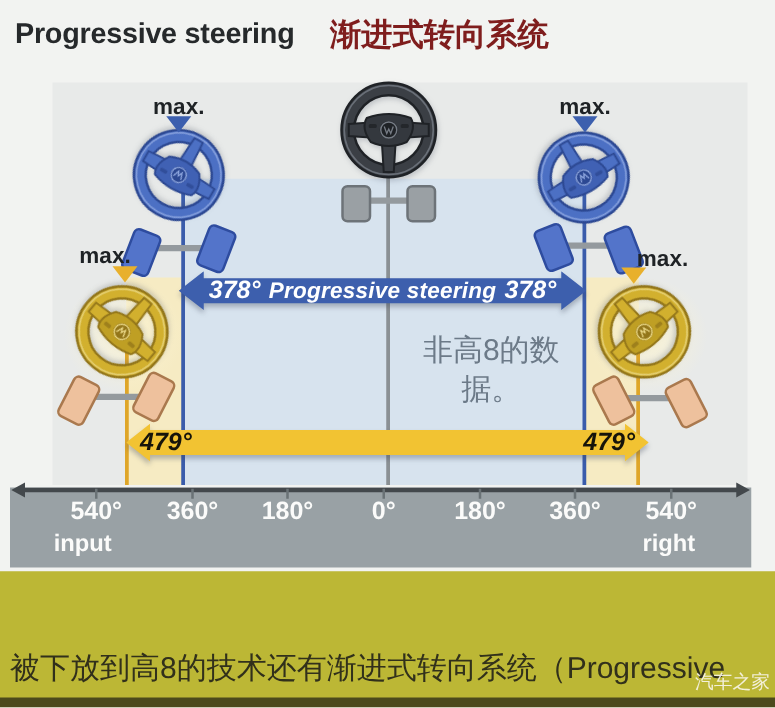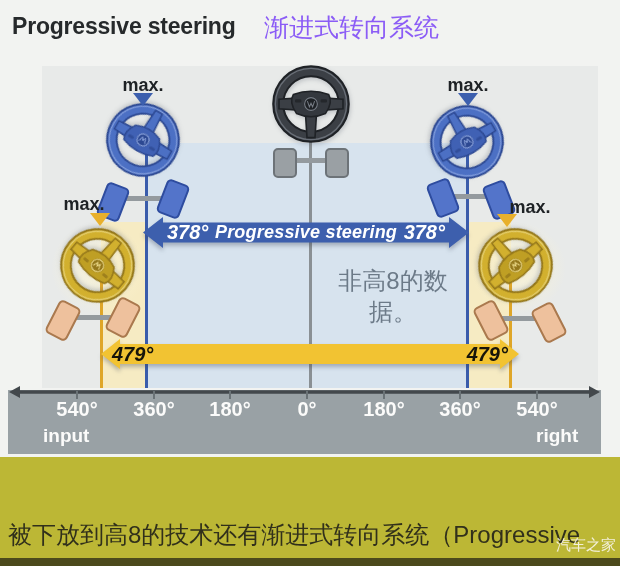--- a/index.html
+++ b/index.html
@@ -2,21 +2,21 @@
 <html><head>
 <meta charset="utf-8">
 <style>
   html,body{margin:0;padding:0;}
   body{font-family:"Liberation Sans","DejaVu Sans",sans-serif;background:#ddd;}
   #stage{position:relative;width:620px;height:566px;background:#f2f3f1;overflow:hidden;}
   .abs{position:absolute;}
 
   
   .title-en{left:12px;top:13px;font-size:23px;font-weight:bold;color:#26292b;letter-spacing:-0.2px;}
-  .title-zh{left:264px;top:11px;font-size:25px;font-weight:normal;color:#8b5cf6;}
+  .title-zh{left:264px;top:11px;font-size:25px;font-weight:bold;color:#7f1d1d;}
 
   
   .panel{left:42px;top:66px;width:556px;height:322px;background:#e8eae9;}
   .blue-panel{left:146px;top:143px;width:322px;height:245px;background:#d7e3ee;}
   .band{background:#f6ebc3;top:222px;height:166px;}
   .band-l{left:101px;width:45px;}
   .band-r{left:468px;width:43px;}
   .halo{width:96px;height:92px;border-radius:50%;
         background:radial-gradient(closest-side,rgba(250,243,211,0.95),rgba(250,243,211,0));}
 
@@ -195,21 +195,21 @@
   <div class="abs tick" style="left:459px;"></div>
   <div class="abs tick" style="left:536px;"></div>
   <div class="abs tick-label" style="left:45px;">540°</div>
   <div class="abs tick-label" style="left:122px;">360°</div>
   <div class="abs tick-label" style="left:198px;">180°</div>
   <div class="abs tick-label" style="left:275px;">0°</div>
   <div class="abs tick-label" style="left:352px;">180°</div>
   <div class="abs tick-label" style="left:428px;">360°</div>
   <div class="abs tick-label" style="left:505px;">540°</div>
   <div class="abs axis-word" style="left:43px;">input</div>
-  <div class="abs axis-word" style="left:514px;margin-left:22px;">right</div>
+  <div class="abs axis-word" style="left:514px;">right</div>
 
   <div class="abs caption-bg"></div>
   <div class="abs caption">
     <div>被下放到高8的技术还有渐进式转向系统（Progressive</div>
     
     
   </div>
   <div class="abs caption-strip"></div>
   <div class="abs watermark">汽车之家</div>
 

